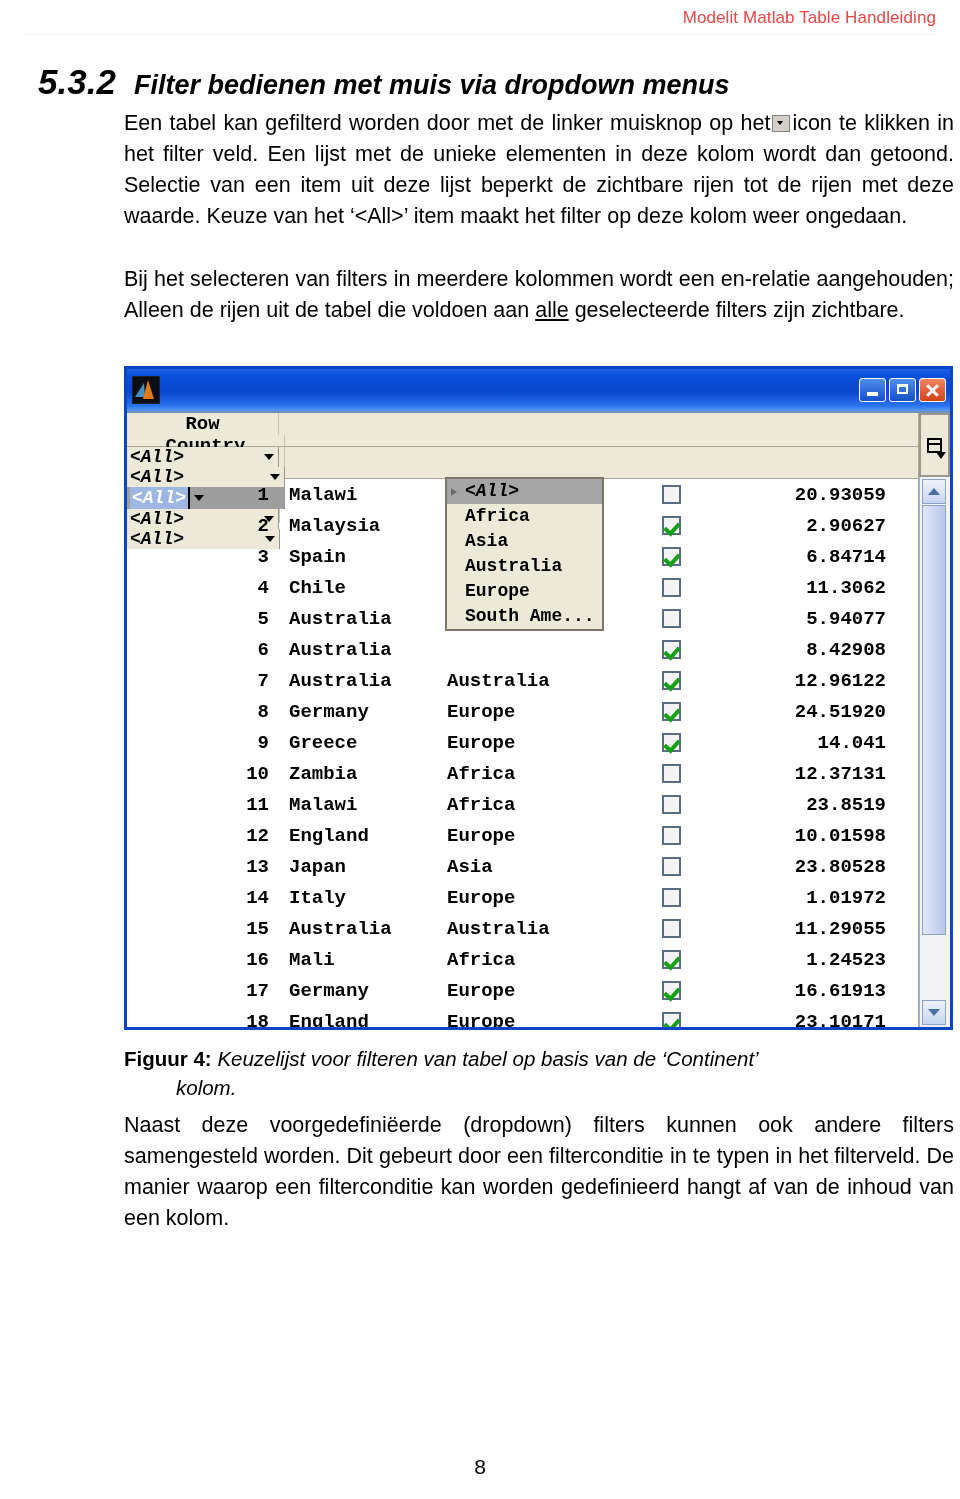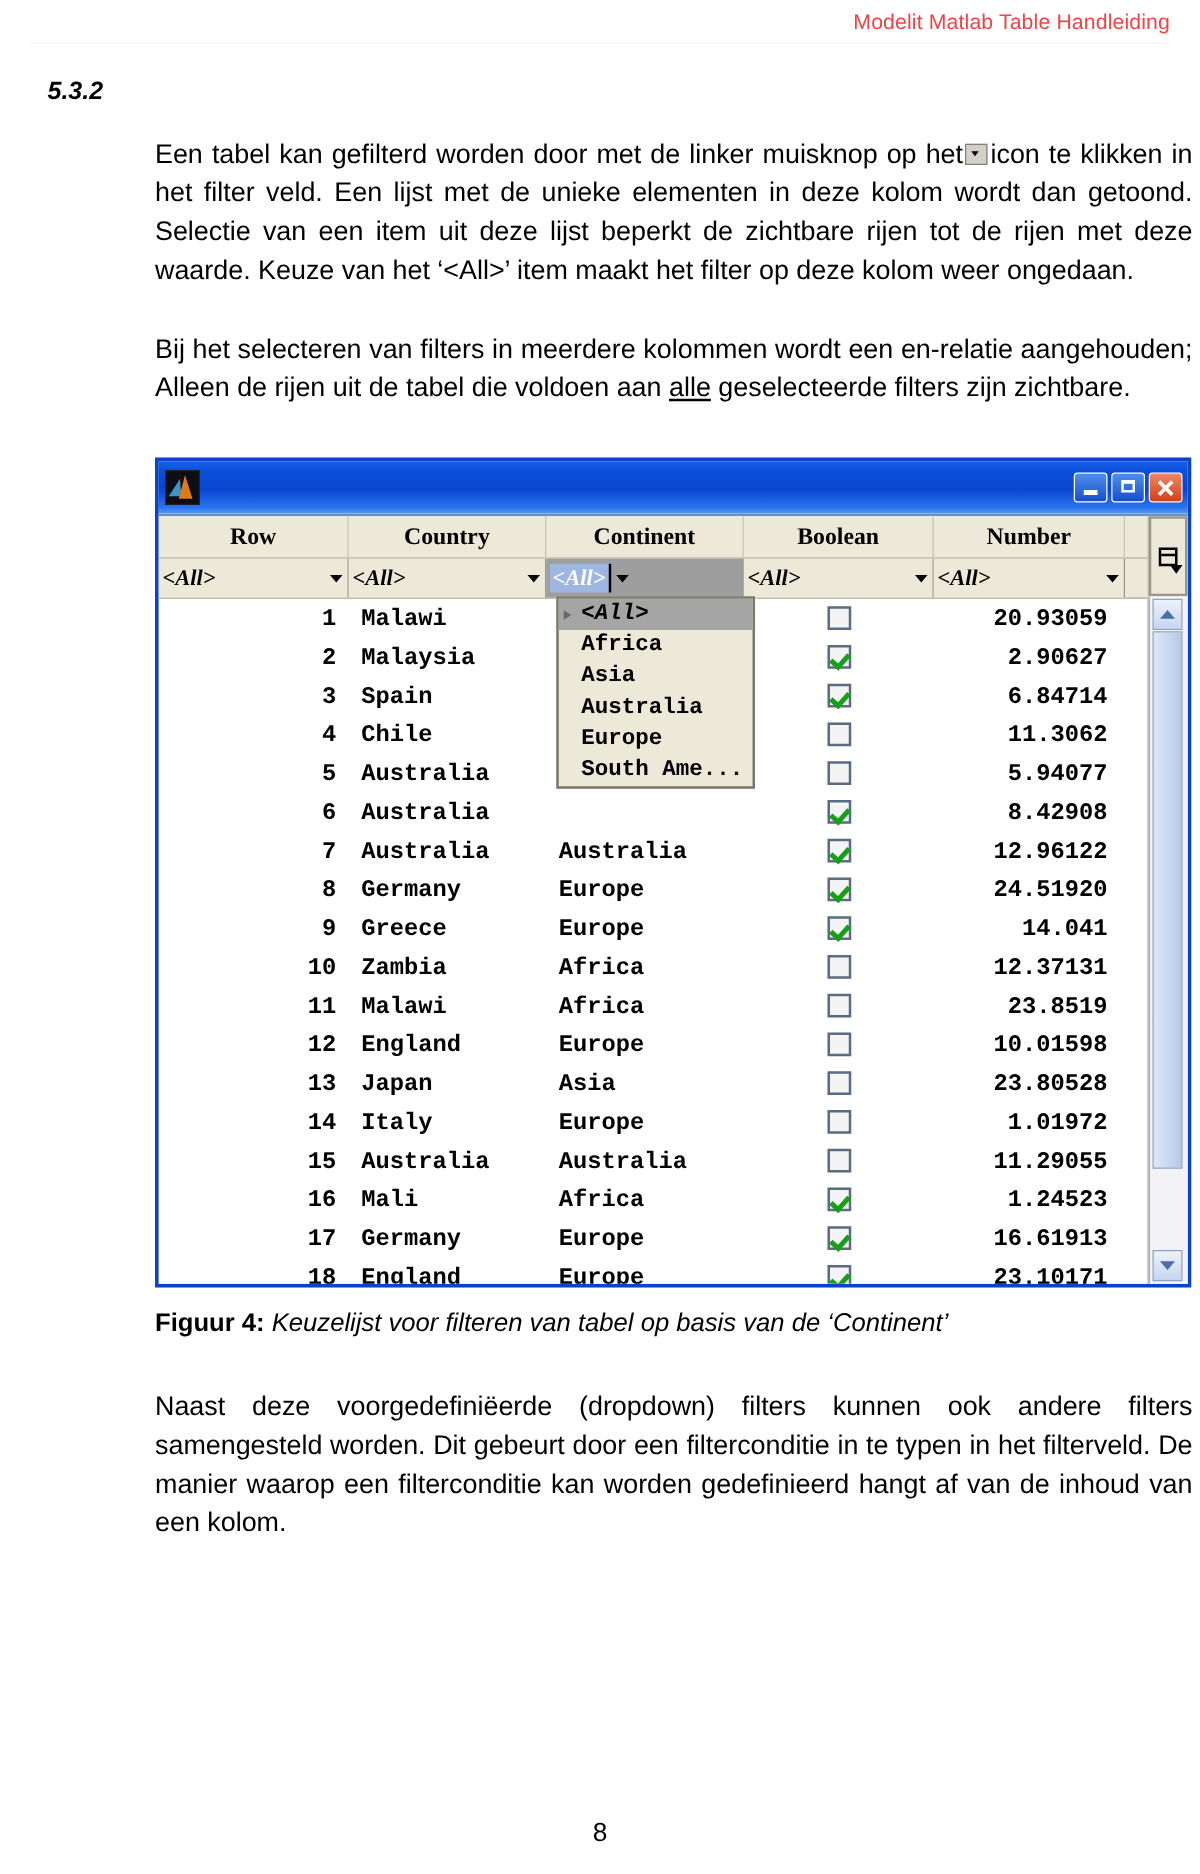--- a/index.html
+++ b/index.html
@@ -22,21 +22,21 @@
     position:absolute; top:34px; left:24px; right:24px;
     height:1px; background:#f4f4f4;
   }
 
   
   .heading-row{
     position:absolute; top:62px; left:38px; right:40px;
     display:flex; align-items:baseline;
   }
   .heading-num{
-    font-size:20px; font-weight:bold; font-style:italic;
+    font-size:35px; font-weight:bold; font-style:italic;
     width:96px; flex:none;
   }
   .heading-title{
     font-size:27px; font-weight:bold; font-style:italic;
   }
 
   
   .para{
     position:absolute; left:124px; width:830px;
     font-size:21.5px; line-height:31px;
@@ -135,21 +135,22 @@
     position:absolute; top:42px; left:0; right:0; bottom:0;
     background:#ffffff;
     border-top:2px solid #6f8fbf;
     box-sizing:border-box;
     display:flex;
   }
   .grid-area{ flex:1; position:relative; overflow:hidden; }
 
   .colhead-row, .filter-row{
     display:flex;
-    font-family:Liberation Serif, serif;
+    font-family:Liberation Mono, monospace;
+    flex-direction:column;
   }
   .colhead-row{
     height:33px;
     background:#ece9d8;
     border-bottom:1px solid #aca899;
   }
   .colhead{
     display:flex; align-items:center; justify-content:center;
     font-size:19px; font-weight:bold;
     border-right:1px solid #c8c4b8;
@@ -337,20 +338,21 @@
   }
 </style>
 </head>
 <body>
 
 <div class="doc-header">Modelit Matlab Table Handleiding</div>
 <div class="header-rule"></div>
 
 <div class="heading-row">
   <div class="heading-num">5.3.2</div>
+  <div class="heading-title">Filter bedienen met muis via dropdown menus</div>
 </div>
 
 <div class="para p1">
   <span>Een tabel kan gefilterd worden door met de linker muisknop op het</span><span class="inline-dd"></span><span>icon te klikken in het filter veld. Een lijst met de unieke elementen in deze kolom wordt dan getoond. Selectie van een item uit deze lijst beperkt de zichtbare rijen tot de rijen met deze waarde. Keuze van het ‘&lt;All&gt;’ item maakt het filter op deze kolom weer ongedaan.</span>
 </div>
 
 <div class="para p2">
   <span>Bij het selecteren van filters in meerdere kolommen wordt een en-relatie aangehouden; Alleen de rijen uit de tabel die voldoen aan</span>
   <u class="alle">alle</u>
   <span>geselecteerde filters zijn zichtbare.</span>
@@ -612,17 +614,18 @@
         </div>
       </div>
 
     </div>
   </div>
 </div>
 
 <div class="caption">
   <b>Figuur 4:</b>
   <span class="cap-text">Keuzelijst voor filteren van tabel op basis van de ‘Continent’</span>
+  <span class="cap-line2">kolom.</span>
 </div>
 
 <div class="para p3">Naast deze voorgedefiniëerde (dropdown) filters kunnen ook andere filters samengesteld worden. Dit gebeurt door een filterconditie in te typen in het filterveld. De manier waarop een filterconditie kan worden gedefinieerd hangt af van de inhoud van een kolom.</div>
 
 <div class="pagenum">8</div>
 
 </body></html>

